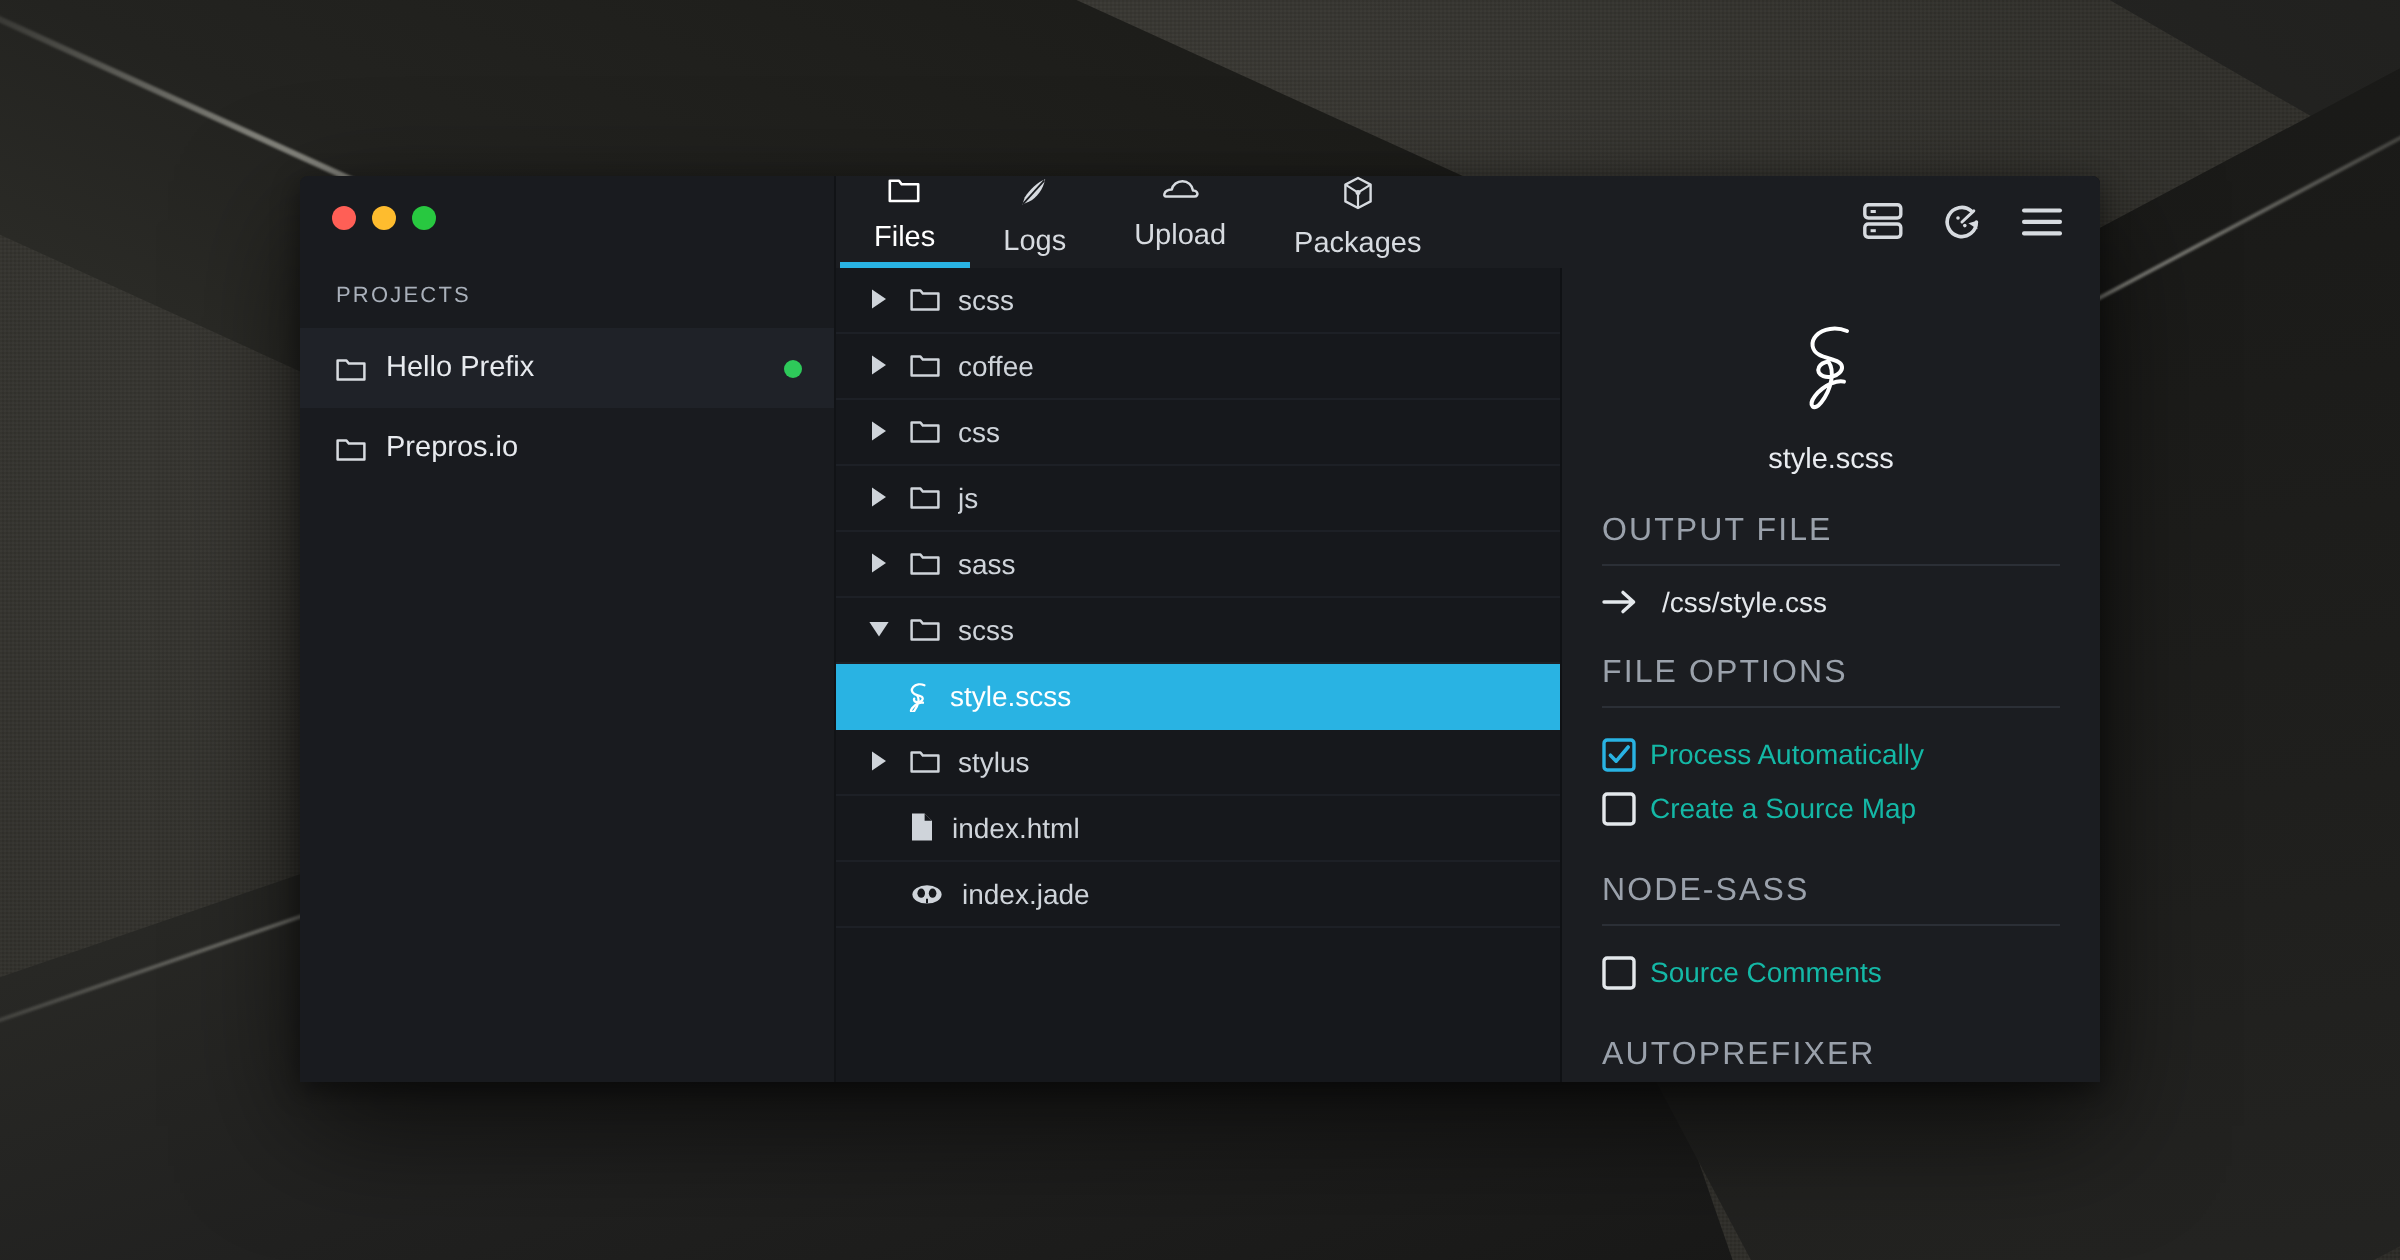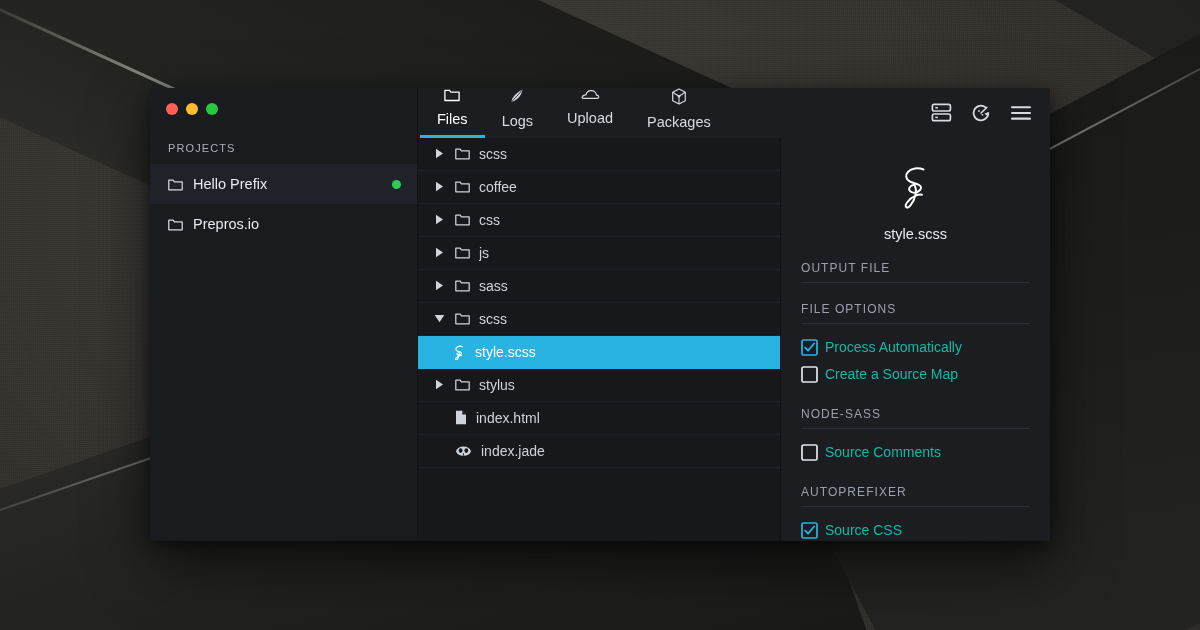--- a/index.html
+++ b/index.html
@@ -136,21 +136,21 @@
   
   #inspector {
     flex:1 1 auto; background:#1b1d21; padding:18px 20px 0 20px; min-width:0;
     overflow:hidden;
   }
   .insp-icon { display:flex; justify-content:center; margin-top:6px; }
   .insp-title {
     text-align:center; color:#e9ecf0; font-size:14.5px; margin-top:12px; margin-bottom:18px;
   }
   .sec-head {
-    color:#9aa1ab; font-size:12px; letter-spacing:1.05px; margin-bottom:7px;margin-top:19px;
+    color:#9aa1ab; font-size:16px; letter-spacing:1.05px; margin-bottom:7px;margin-top:19px;
   }
   .sec-rule { height:1px; background:#2b2f36; margin-bottom:10px; }
   .out-row { display:flex; align-items:center; gap:12px; color:#e4e8ec; font-size:14px; margin-bottom:18px; }
   .cb-row { display:flex; align-items:center; gap:7px; color:#14b8a6; font-size:14px; height:27px; }
   .sec-block { margin-bottom:16px; }
   svg { display:block; }
 </style>
 </head>
 <body>
 
@@ -407,20 +407,28 @@
               <path d="M30.5 7.5c-5.5-2.2-12.0-1.3-15.4 2.3-3.0 3.2-2.3 7.4 1.5 9.6 3.0 1.7 7.0 2.0 9.6 3.6 2.2 1.3 2.4 3.4.6 5.3-2.0 2.1-5.6 2.8-8.2 1.8-2.2-.85-3.0-2.7-2.1-4.5.8-1.6 2.7-2.6 4.6-2.9" fill="none" stroke="#ffffff" stroke-width="2.0" stroke-linecap="round"></path>
               <path d="M21.1 22.7c1.8 2.5 2.2 6.0 1.5 9.6-.8 4.2-3.0 8.4-5.0 10.9-1.6 2.0-3.3 2.9-4.3 2.0-1.0-.9-.5-3.0 1.2-5.2 2.0-2.6 5.2-5.0 8.2-6.3 2.4-1.0 4.6-1.3 6.3-.9" fill="none" stroke="#ffffff" stroke-width="2.0" stroke-linecap="round"></path>
             </svg>
           </div>
 
           <div class="insp-title">style.scss</div>
 
           <div class="sec-block">
             <div class="sec-head">OUTPUT FILE</div>
             <div class="sec-rule"></div>
+            <div class="out-row">
+              <span class="ico">
+                <svg width="18" height="14" viewBox="0 0 18 14">
+                  <path d="M1 7h14M10.5 2.2L15.8 7l-5.3 4.8" fill="none" stroke="#e4e8ec" stroke-width="1.7" stroke-linecap="round" stroke-linejoin="round"></path>
+                </svg>
+              </span>
+              <span>/css/style.css</span>
+            </div>
           </div>
 
           <div id="insp-sections">
               <div class="sec-block">
                 <div class="sec-head">FILE OPTIONS</div>
                 <div class="sec-rule"></div>
                 <div class="cb-row">
                   <span class="ico">
                     <svg width="17" height="17" viewBox="0 0 17 17">
                       <rect x="1" y="1" width="15" height="15" rx="1.6" fill="none" stroke="#29b3e3" stroke-width="1.7"></rect>

